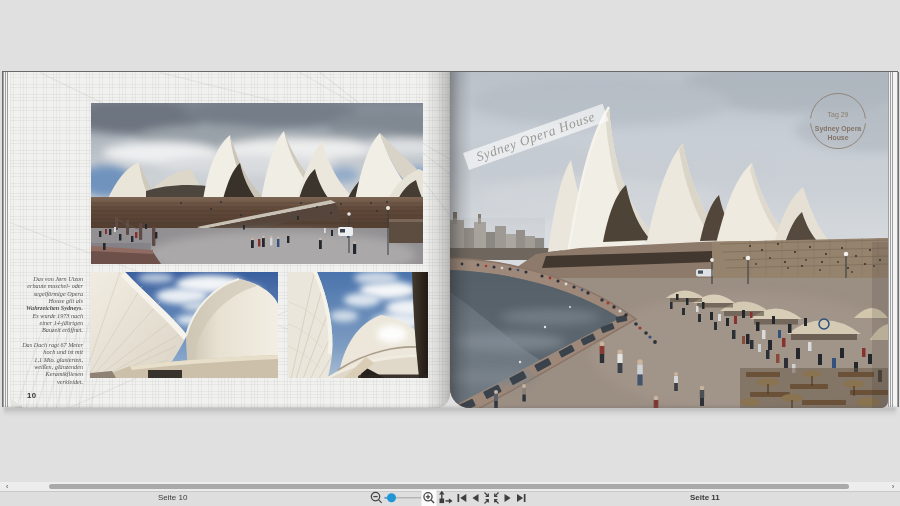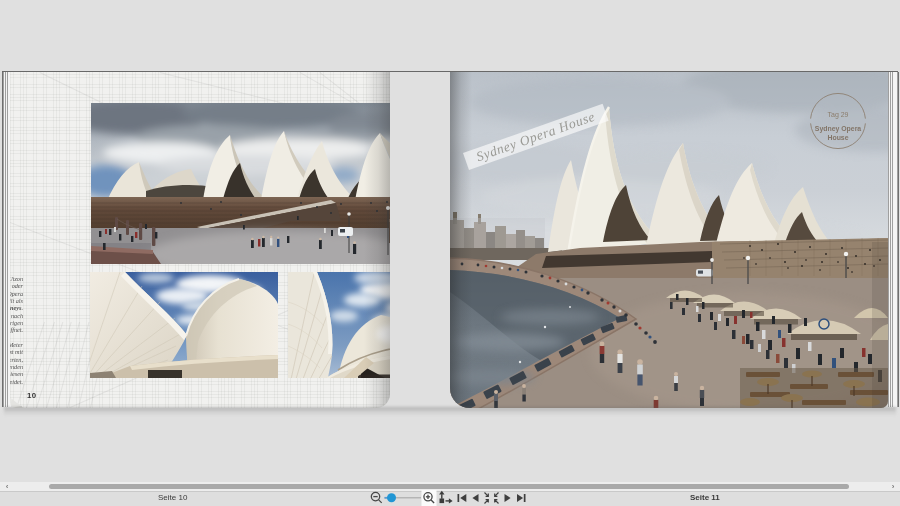--- a/index.html
+++ b/index.html
@@ -2,21 +2,21 @@
 <html><head>
 <meta charset="utf-8">
 <style>
   html,body{margin:0;padding:0;}
   body{width:900px;height:506px;background:#e0e0e0;font-family:"Liberation Sans",sans-serif;overflow:hidden;position:relative;}
   #book{position:absolute;left:2px;top:72px;width:896px;height:336px;}
   #bookshadow{position:absolute;left:4px;top:407px;width:892px;height:9px;background:linear-gradient(180deg, rgba(90,90,90,0.38), rgba(120,120,120,0.18) 45%, rgba(150,150,150,0) 100%);filter:blur(1.5px);}
   .stack{position:absolute;top:0;height:335px;width:8px;background:repeating-linear-gradient(90deg,#9f9f9f 0 0.8px,#f4f4f4 0.8px 2.2px);}
   #stackL{left:0;border-left:1.5px solid #6f6f6f;}
   #stackR{left:886px;width:10px;border-right:1.5px solid #6f6f6f;}
-  #pageL{position:absolute;left:8px;top:0;width:380px;height:336px;background:#f1f1ef;border-radius:0 0 14px 6px;overflow:hidden;}
+  #pageL{position:absolute;left:8px;top:0;width:440px;height:336px;background:#f1f1ef;border-radius:0 0 14px 6px;overflow:hidden;}
   #pageR{position:absolute;left:448px;top:0;width:438px;height:336px;background:#cfd4da;border-radius:0 0 7px 20px;overflow:hidden;}
   #topline{position:absolute;left:0px;top:-1.5px;width:896px;height:1.5px;background:#686868;}
   
   .grid{position:absolute;left:0;top:0;right:0;bottom:0;
     background-image:
       repeating-linear-gradient(0deg, rgba(120,125,118,0.085) 0 0.7px, rgba(0,0,0,0) 0.7px 3.3px),
       repeating-linear-gradient(90deg, rgba(120,125,118,0.085) 0 0.7px, rgba(0,0,0,0) 0.7px 3.3px);
   }
   .sline{position:absolute;background:rgba(100,100,95,0.10);transform-origin:0 0;}
   #gutterL{position:absolute;right:0;top:0;width:26px;height:336px;background:linear-gradient(90deg,rgba(0,0,0,0) 0%,rgba(60,60,60,0.13) 55%,rgba(50,50,50,0.30) 100%);}

